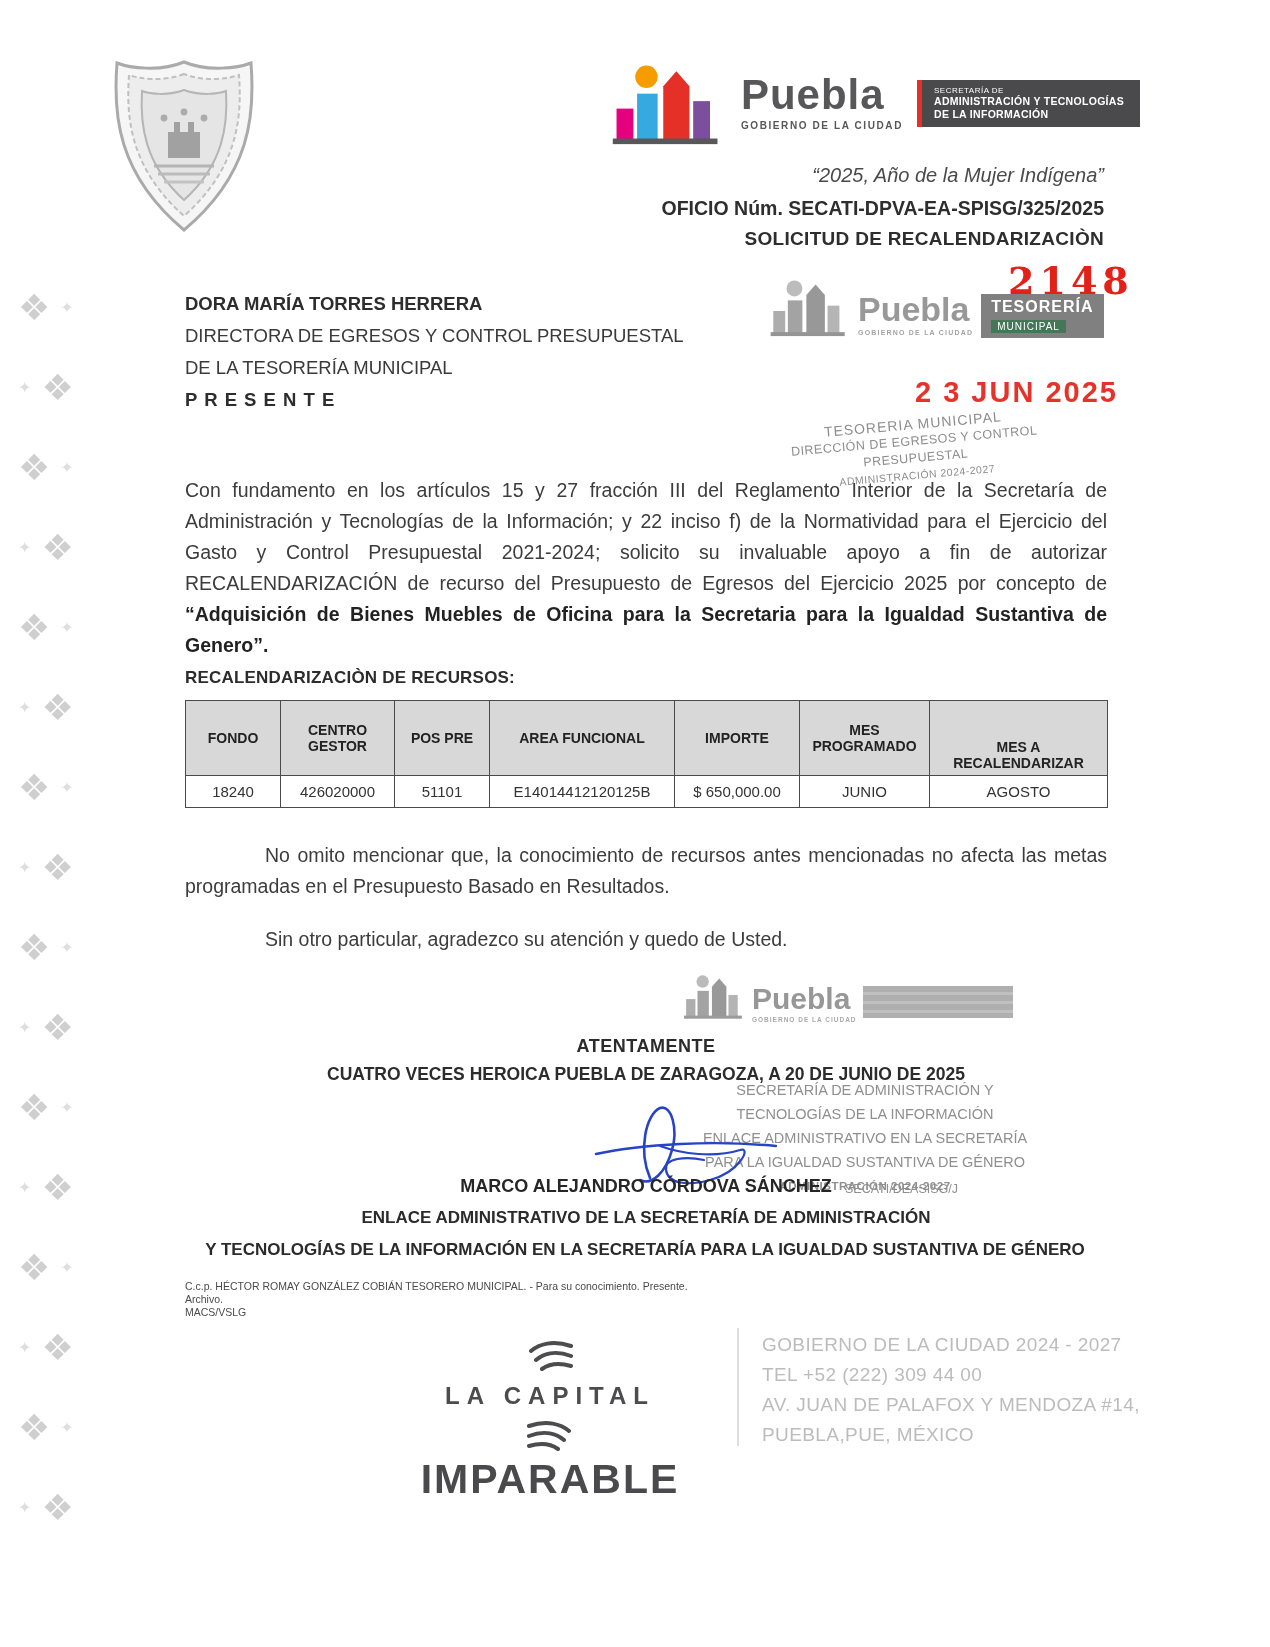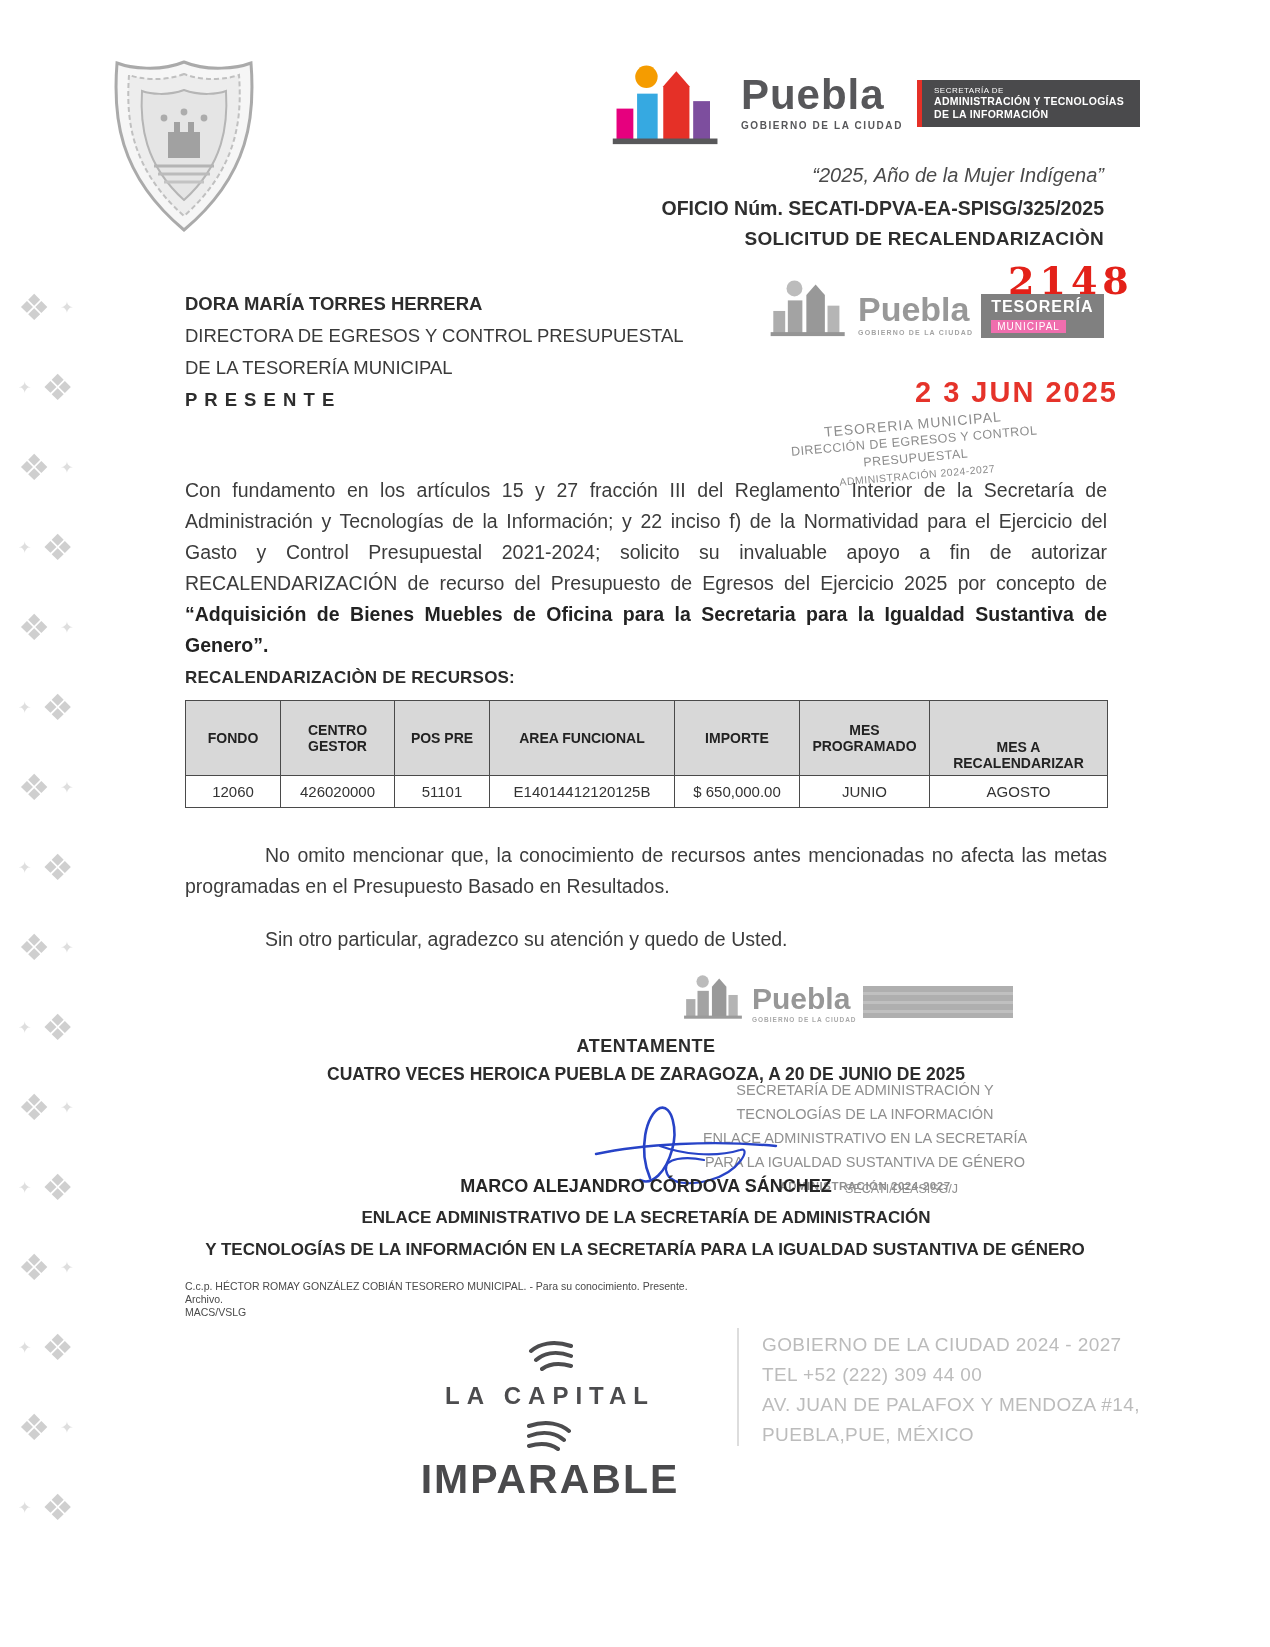--- a/index.html
+++ b/index.html
@@ -36,21 +36,21 @@
   .recipient .rname{font-weight:bold;color:#2d2d2d;}
   .recipient .presente{font-weight:bold;color:#2d2d2d;letter-spacing:1px;}
   
   .folio{position:absolute;left:1008px;top:258px;font-family:"DejaVu Serif", serif;font-size:38px;color:#e32119;letter-spacing:5px;font-weight:bold;}
   .tes-stamp{position:absolute;left:768px;top:276px;display:flex;align-items:flex-start;gap:8px;opacity:.9;}
   .tes-word{margin-top:16px;}
   .tes-wordmark{font-size:34px;font-weight:bold;color:#8d8d8d;line-height:1;}
   .tes-gob{font-size:7px;font-weight:bold;color:#9a9a9a;letter-spacing:1.2px;margin-top:3px;}
   .tes-box{margin-top:18px;background:#5f5f5f;opacity:.88;color:#fff;padding:4px 10px;}
   .tes-box .t1{font-size:16px;font-weight:bold;letter-spacing:1px;text-align:center;}
-  .tes-box .t2{font-size:10px;background:#ec4899;display:inline-block;padding:1px 6px;margin-top:2px;letter-spacing:1px;}
+  .tes-box .t2{font-size:10px;background:#14532d;display:inline-block;padding:1px 6px;margin-top:2px;letter-spacing:1px;}
   .date-stamp{position:absolute;left:915px;top:376px;color:#e5332a;font-weight:bold;font-size:29px;letter-spacing:2px;}
   .received-stamp{position:absolute;left:735px;top:416px;width:360px;text-align:center;color:#8d8d8d;transform:rotate(-5deg);line-height:17px;}
   .received-stamp .r1{font-size:14px;letter-spacing:1px;}
   .received-stamp .r2{font-size:12.5px;letter-spacing:.5px;}
   .received-stamp .r3{font-size:10.5px;letter-spacing:.5px;}
   
   .para1{position:absolute;left:185px;top:475px;width:922px;font-size:19.5px;line-height:31px;text-align:justify;color:#3c3c3c;}
   .para1 b{color:#222;}
   .section-title{position:absolute;left:185px;top:668px;font-size:17px;font-weight:bold;color:#2c2c2c;letter-spacing:.2px;}
   .rec-table{position:absolute;left:185px;top:700px;border-collapse:collapse;table-layout:fixed;width:922px;}
@@ -256,21 +256,21 @@
         <th>CENTRO GESTOR</th>
         <th>POS PRE</th>
         <th>AREA FUNCIONAL</th>
         <th>IMPORTE</th>
         <th>MES PROGRAMADO</th>
         <th class="th-bottom">MES A RECALENDARIZAR</th>
       </tr>
     </thead>
     <tbody>
       <tr>
-        <td>12060</td>
+        <td>18240</td>
         <td>426020000</td>
         <td>51101</td>
         <td>E14014412120125B</td>
         <td>$ 650,000.00</td>
         <td>JUNIO</td>
         <td>AGOSTO</td>
       </tr>
     </tbody>
   </table>
 

